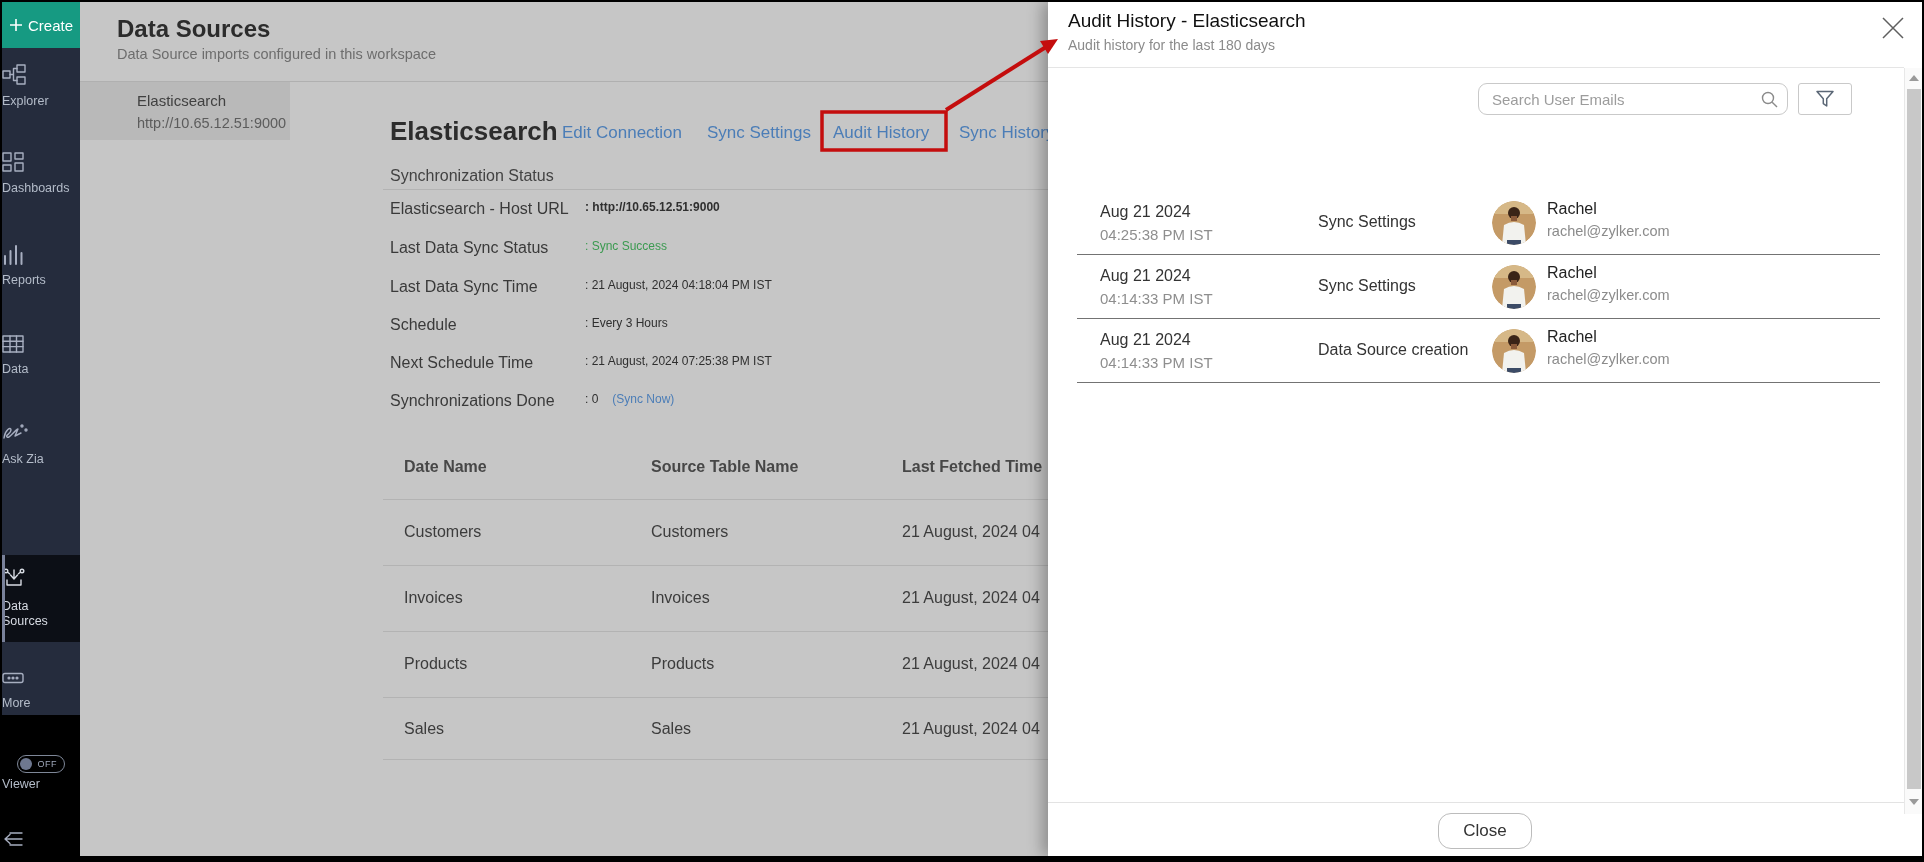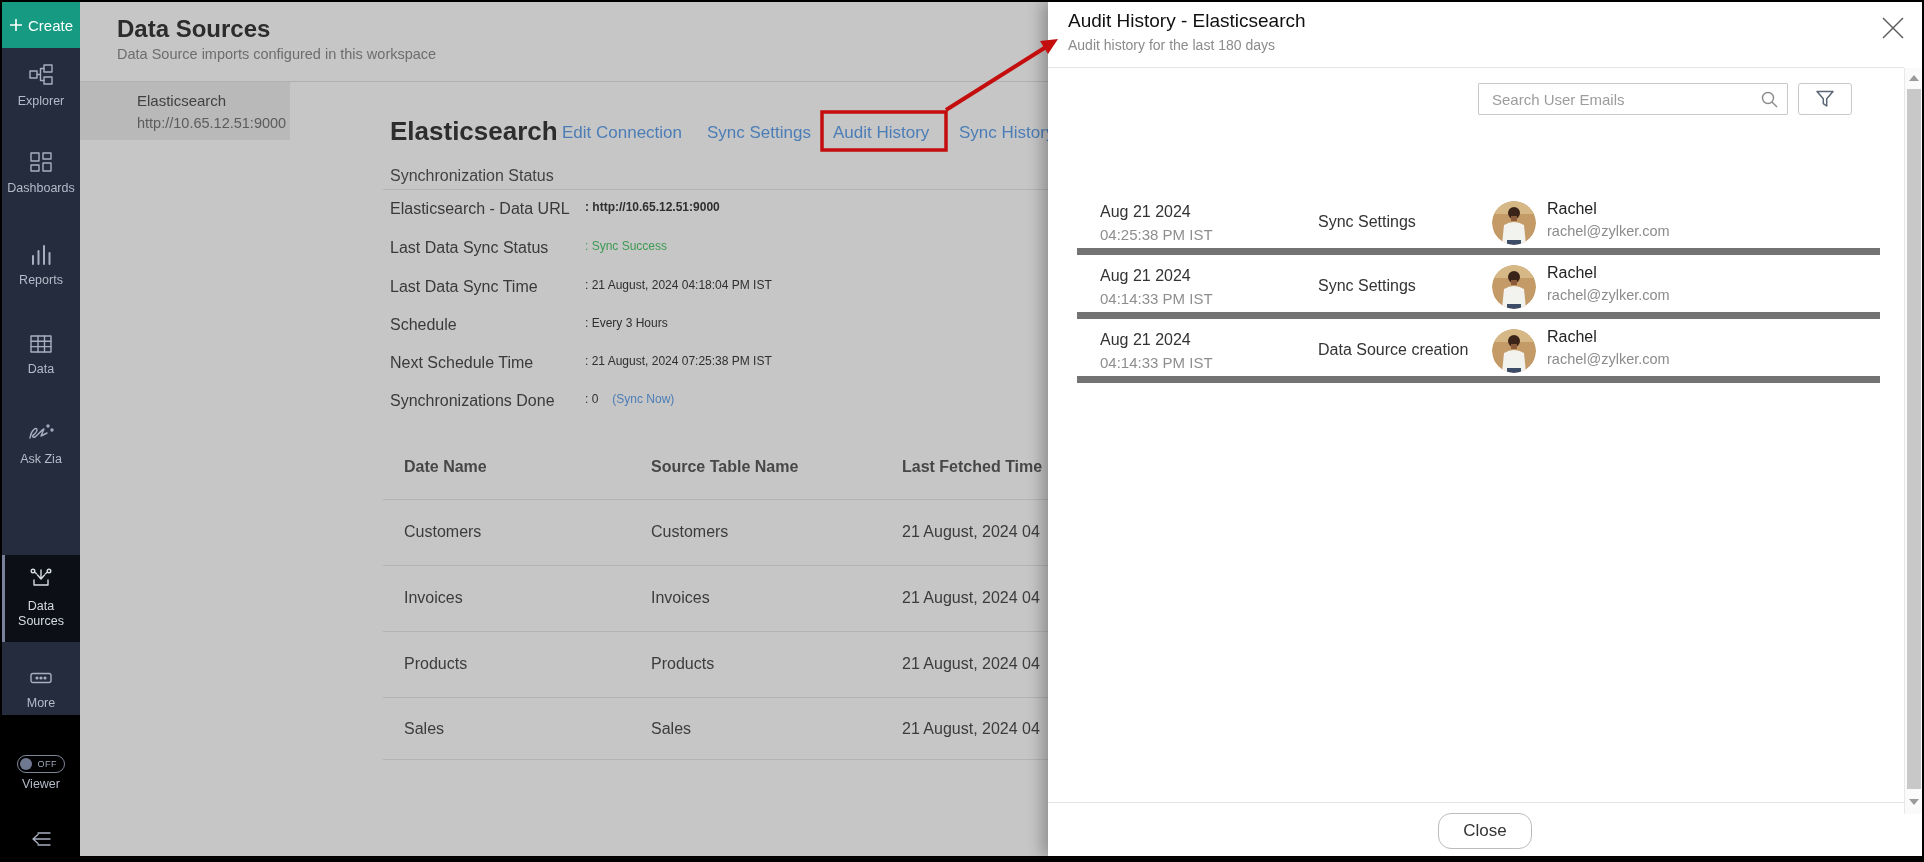--- a/index.html
+++ b/index.html
@@ -3,21 +3,21 @@
 <meta charset="utf-8">
 <style>
   * { margin:0; padding:0; box-sizing:border-box; }
   html,body { background:#e9e9e9; font-family:"Liberation Sans", sans-serif; }
   .frame { position:relative; width:1924px; height:862px; background:#000; overflow:hidden; }
 
   
   .sidebar { position:absolute; left:2px; top:2px; width:78px; height:713px; background:#252c3d; z-index:5; }
   .create-btn { position:absolute; top:0; left:0; width:100%; height:46px; background:#169a82; color:#fff;
     display:flex; align-items:center; justify-content:center; gap:5px; font-size:15px; cursor:pointer; }
-  .sb-item { position:absolute; left:0; width:100%; text-align:center; color:#b4bcc9; cursor:pointer; }
+  .sb-item { position:absolute; left:0; width:100%; text-align:left; color:#b4bcc9; cursor:pointer; }
   .sb-item svg { stroke:#a7aec0; fill:none; stroke-width:1.4; stroke-linecap:round; stroke-linejoin:round; }
   .sb-label { font-size:12.5px; margin-top:4px; line-height:15px; }
   .sb-item.active { background:#0c0f16; padding:12px 0 13px; }
   .sb-item.active::before { content:""; position:absolute; left:0; top:0; bottom:0; width:3px; background:#79819a; }
   .sb-item.active svg { stroke:#d7dbe3; }
   .sb-item.active .sb-label { color:#d7dbe3; }
   .toggle-pill { position:relative; width:48px; height:18px; margin:0 auto; border:1.5px solid #7e8798; border-radius:10px; }
   .toggle-knob { position:absolute; left:2px; top:1.5px; width:12px; height:12px; border-radius:50%; background:#6e7890; }
   .toggle-text { position:absolute; right:7px; top:3px; font-size:9px; color:#9fa8ba; letter-spacing:.5px; }
 
@@ -43,29 +43,29 @@
   .t-line { position:absolute; left:303px; right:0; height:1px; background:#b3b3b3; }
 
   
   .panel { position:absolute; left:1048px; top:2px; width:874px; height:854px; background:#fff; z-index:10;
     box-shadow:-6px 0 14px rgba(0,0,0,.28); }
   .p-title { position:absolute; left:20px; top:8px; font-size:19px; font-weight:normal; color:#101010; }
   .p-sub { position:absolute; left:20px; top:35px; font-size:14px; color:#8b8b8b; }
   .p-close { position:absolute; left:832px; top:13px; width:28px; height:28px; cursor:pointer; }
   .p-divider { position:absolute; left:0; top:65px; width:856px; height:1px; background:#e5e5e5; }
   .search-box { position:absolute; left:430px; top:81px; width:310px; height:32px; }
-  .search-box input { width:100%; height:100%; border:1px solid #c9c9c9; border-radius:1px; font-size:15px;
+  .search-box input { width:100%; height:100%; border:1px solid #c9c9c9; border-radius:9px; font-size:15px;
     font-family:"Liberation Sans",sans-serif; color:#333; padding:0 36px 0 13px; outline:none; }
   .search-box input::placeholder { color:#9c9c9c; }
   .search-box svg { position:absolute; right:9px; top:7px; }
   .filter-btn { position:absolute; left:750px; top:81px; width:54px; height:32px; border:1px solid #c9c9c9;
     border-radius:3px; background:#fff; display:flex; align-items:center; justify-content:center; cursor:pointer; }
   .a-head { position:absolute; left:29px; top:143px; width:803px; height:46px; background:#f6f6f6; border-bottom:1px solid #ebebeb; }
   .a-head span { position:absolute; top:13px; font-size:16px; font-weight:600; color:#474747; }
-  .a-row { position:absolute; left:29px; width:803px; height:64px; border-bottom:7px solid #737373; }
+  .a-row { position:absolute; left:29px; width:803px; height:64px; border-bottom:1px solid #737373; }
   .a-date { position:absolute; left:23px; top:12px; font-size:16px; color:#333; }
   .a-time { position:absolute; left:23px; top:35px; font-size:15px; color:#8e8e8e; }
   .a-action { position:absolute; left:241px; top:22px; font-size:16px; color:#333; }
   .a-avatar { position:absolute; left:415px; top:10px; width:44px; height:44px; border-radius:50%; overflow:hidden; }
   .a-user { position:absolute; left:470px; top:9px; font-size:16px; color:#222; }
   .a-email { position:absolute; left:470px; top:32px; font-size:14.5px; color:#8b8b8b; }
   .p-foot-divider { position:absolute; left:0; top:800px; width:856px; height:1px; background:#e3e3e3; }
   .close-btn { position:absolute; left:390px; top:811px; width:94px; height:36px; background:#fff; border:1px solid #bcbcbc;
     border-radius:13px; font-size:17px; color:#333; font-family:"Liberation Sans",sans-serif; cursor:pointer; }
   
@@ -189,21 +189,21 @@
 
     <div class="detail-title">Elasticsearch</div>
     <span class="d-link" style="left:482px">Edit Connection</span>
     <span class="d-link" style="left:627px">Sync Settings</span>
     <span class="d-link" style="left:753px">Audit History</span>
     <span class="d-link" style="left:879px">Sync History</span>
 
     <div class="sync-label">Synchronization Status</div>
     <div class="fields-divider"></div>
 
-    <div class="f-row" style="top:198px">Elasticsearch - Data URL</div>
+    <div class="f-row" style="top:198px">Elasticsearch - Host URL</div>
     <div class="f-val bold" style="top:198px">: http://10.65.12.51:9000</div>
     <div class="f-row" style="top:237px">Last Data Sync Status</div>
     <div class="f-val green" style="top:237px">: Sync Success</div>
     <div class="f-row" style="top:276px">Last Data Sync Time</div>
     <div class="f-val" style="top:276px">: 21 August, 2024 04:18:04 PM IST</div>
     <div class="f-row" style="top:314px">Schedule</div>
     <div class="f-val" style="top:314px">: Every 3 Hours</div>
     <div class="f-row" style="top:352px">Next Schedule Time</div>
     <div class="f-val" style="top:352px">: 21 August, 2024 07:25:38 PM IST</div>
     <div class="f-row" style="top:390px">Synchronizations Done</div>

